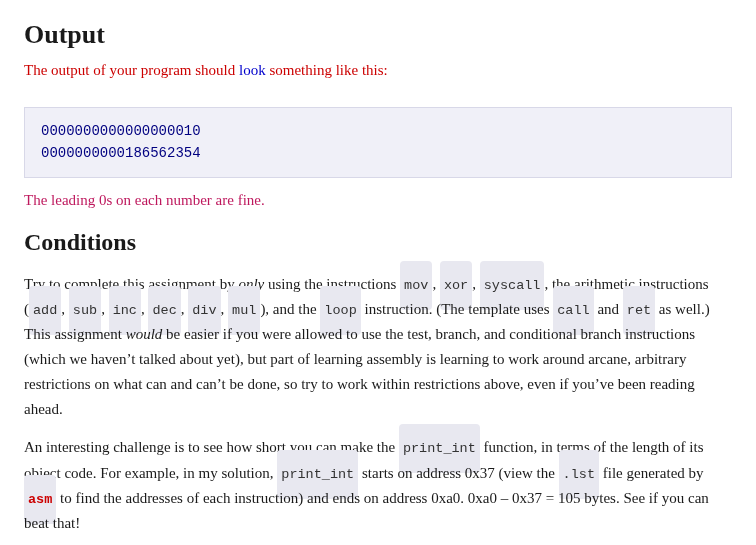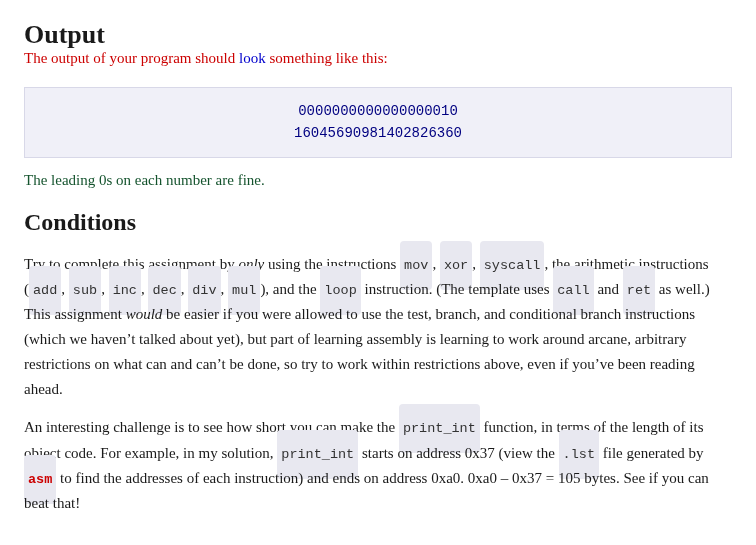--- a/index.html
+++ b/index.html
@@ -13,55 +13,55 @@
       font-size: 15px;
       color: #1a1a1a;
       background: #ffffff;
       padding: 20px 24px;
       max-width: 756px;
     }
 
     h1 {
       font-size: 26px;
       font-weight: bold;
+      margin-bottom: 12px;
       font-family: Georgia, serif;
     }
 
     h2 {
       font-size: 24px;
       font-weight: bold;
       margin-bottom: 16px;
       font-family: Georgia, serif;
     }
 
     .output-description {
       color: #cc0000;
-      margin-bottom: 20px;
+      margin-bottom: 28px;
       font-size: 15px;
     }
 
     .output-description .look-link {
       color: #0000cc;
       text-decoration: none;
     }
 
     .code-block {
       background: #f0f0f8;
       border: 1px solid #d8d8e8;
       padding: 12px 16px;
       font-family: 'Courier New', Courier, monospace;
       font-size: 14px;
       color: #000080;
       margin-bottom: 14px;
       line-height: 1.6;
-      text-align: center;
     }
 
     .leading-zeros-note {
-      color: #14532d;
+      color: #be185d;
       margin-bottom: 20px;
       font-size: 15px;
     }
 
     .conditions-section {
       margin-top: 8px;
     }
 
     .conditions-text {
       margin-bottom: 14px;
@@ -94,21 +94,21 @@
 <body>
 
 <h1>Output</h1>
 
 <p class="output-description">
   <span>The output of your program should </span><a class="look-link">look</a><span> something like this:</span>
 </p>
 
 <div class="code-block">
   <div>0000000000000000010</div>
-  <div>16045690981402826360</div>
+  <div>0000000000186562354</div>
 </div>
 
 <p class="leading-zeros-note">The leading 0s on each number are fine.</p>
 
 <div class="conditions-section">
   <h2>Conditions</h2>
 
   <p class="conditions-text">
     <span>Try to complete this assignment by </span><em>only</em><span> using the instructions </span><code class="inline">mov</code>, <code class="inline">xor</code>, <code class="inline">syscall</code><span>, the arithmetic instructions (</span><code class="inline">add</code>, <code class="inline">sub</code>, <code class="inline">inc</code>, <code class="inline">dec</code>, <code class="inline">div</code>, <code class="inline">mul</code><span>), and the </span><code class="inline">loop</code><span> instruction. (The template uses </span><code class="inline">call</code><span> and </span><code class="inline">ret</code><span> as well.) This assignment </span><em>would</em><span> be easier if you were allowed to use the test, branch, and conditional branch instructions (which we haven’t talked about yet), but part of learning assembly is learning to work around arcane, arbitrary restrictions on what can and can’t be done, so try to work within restrictions above, even if you’ve been reading ahead.</span>
   </p>

